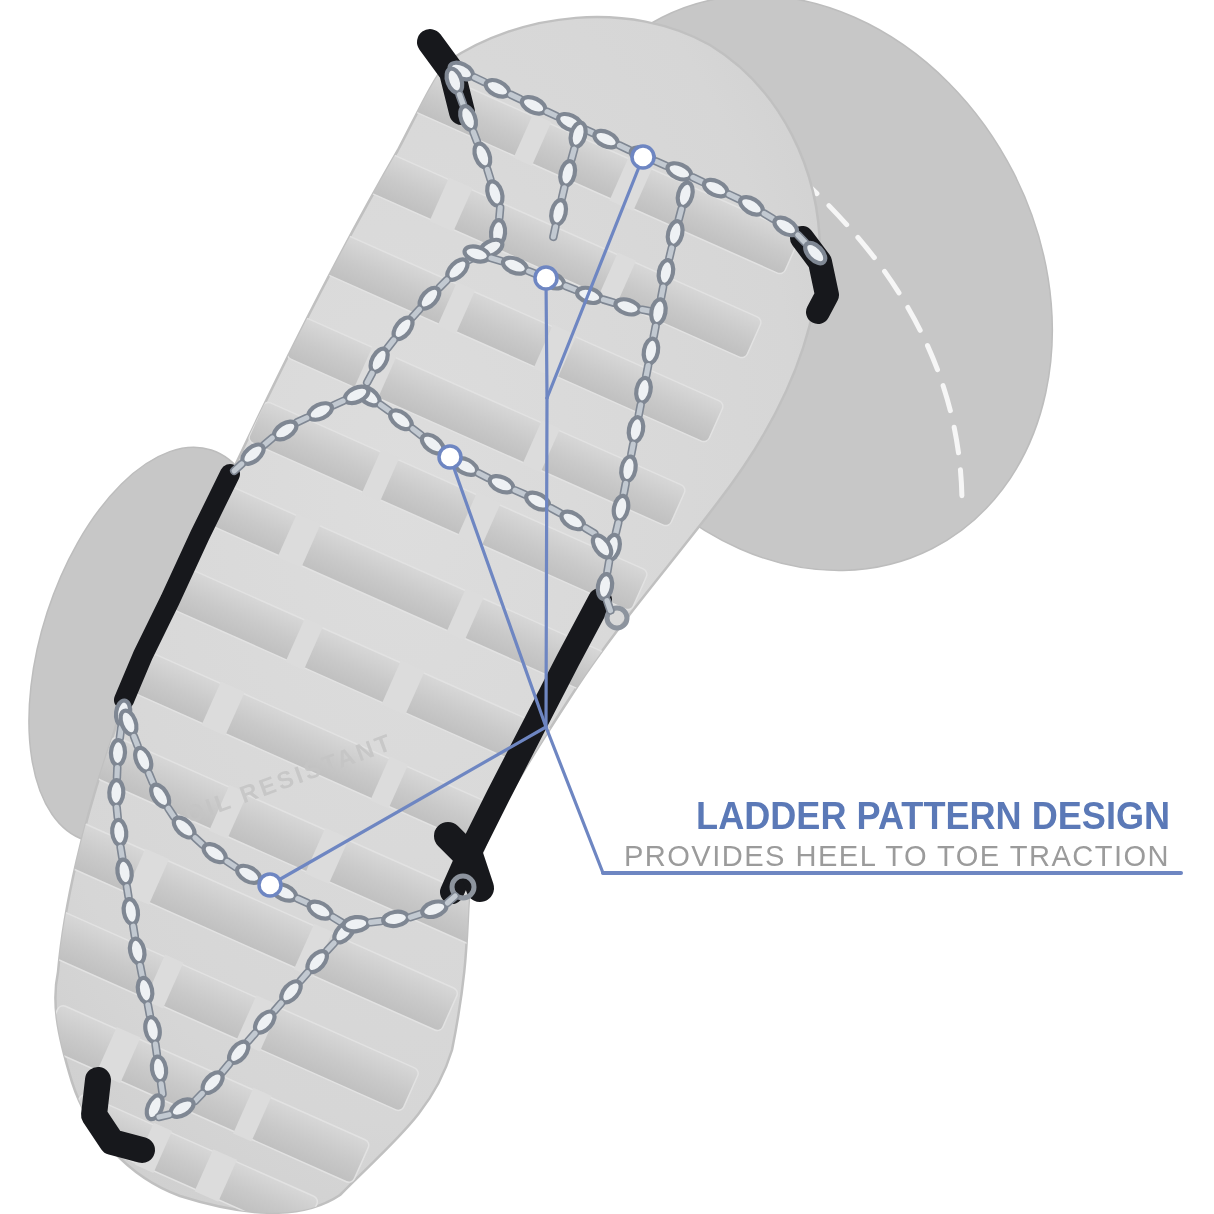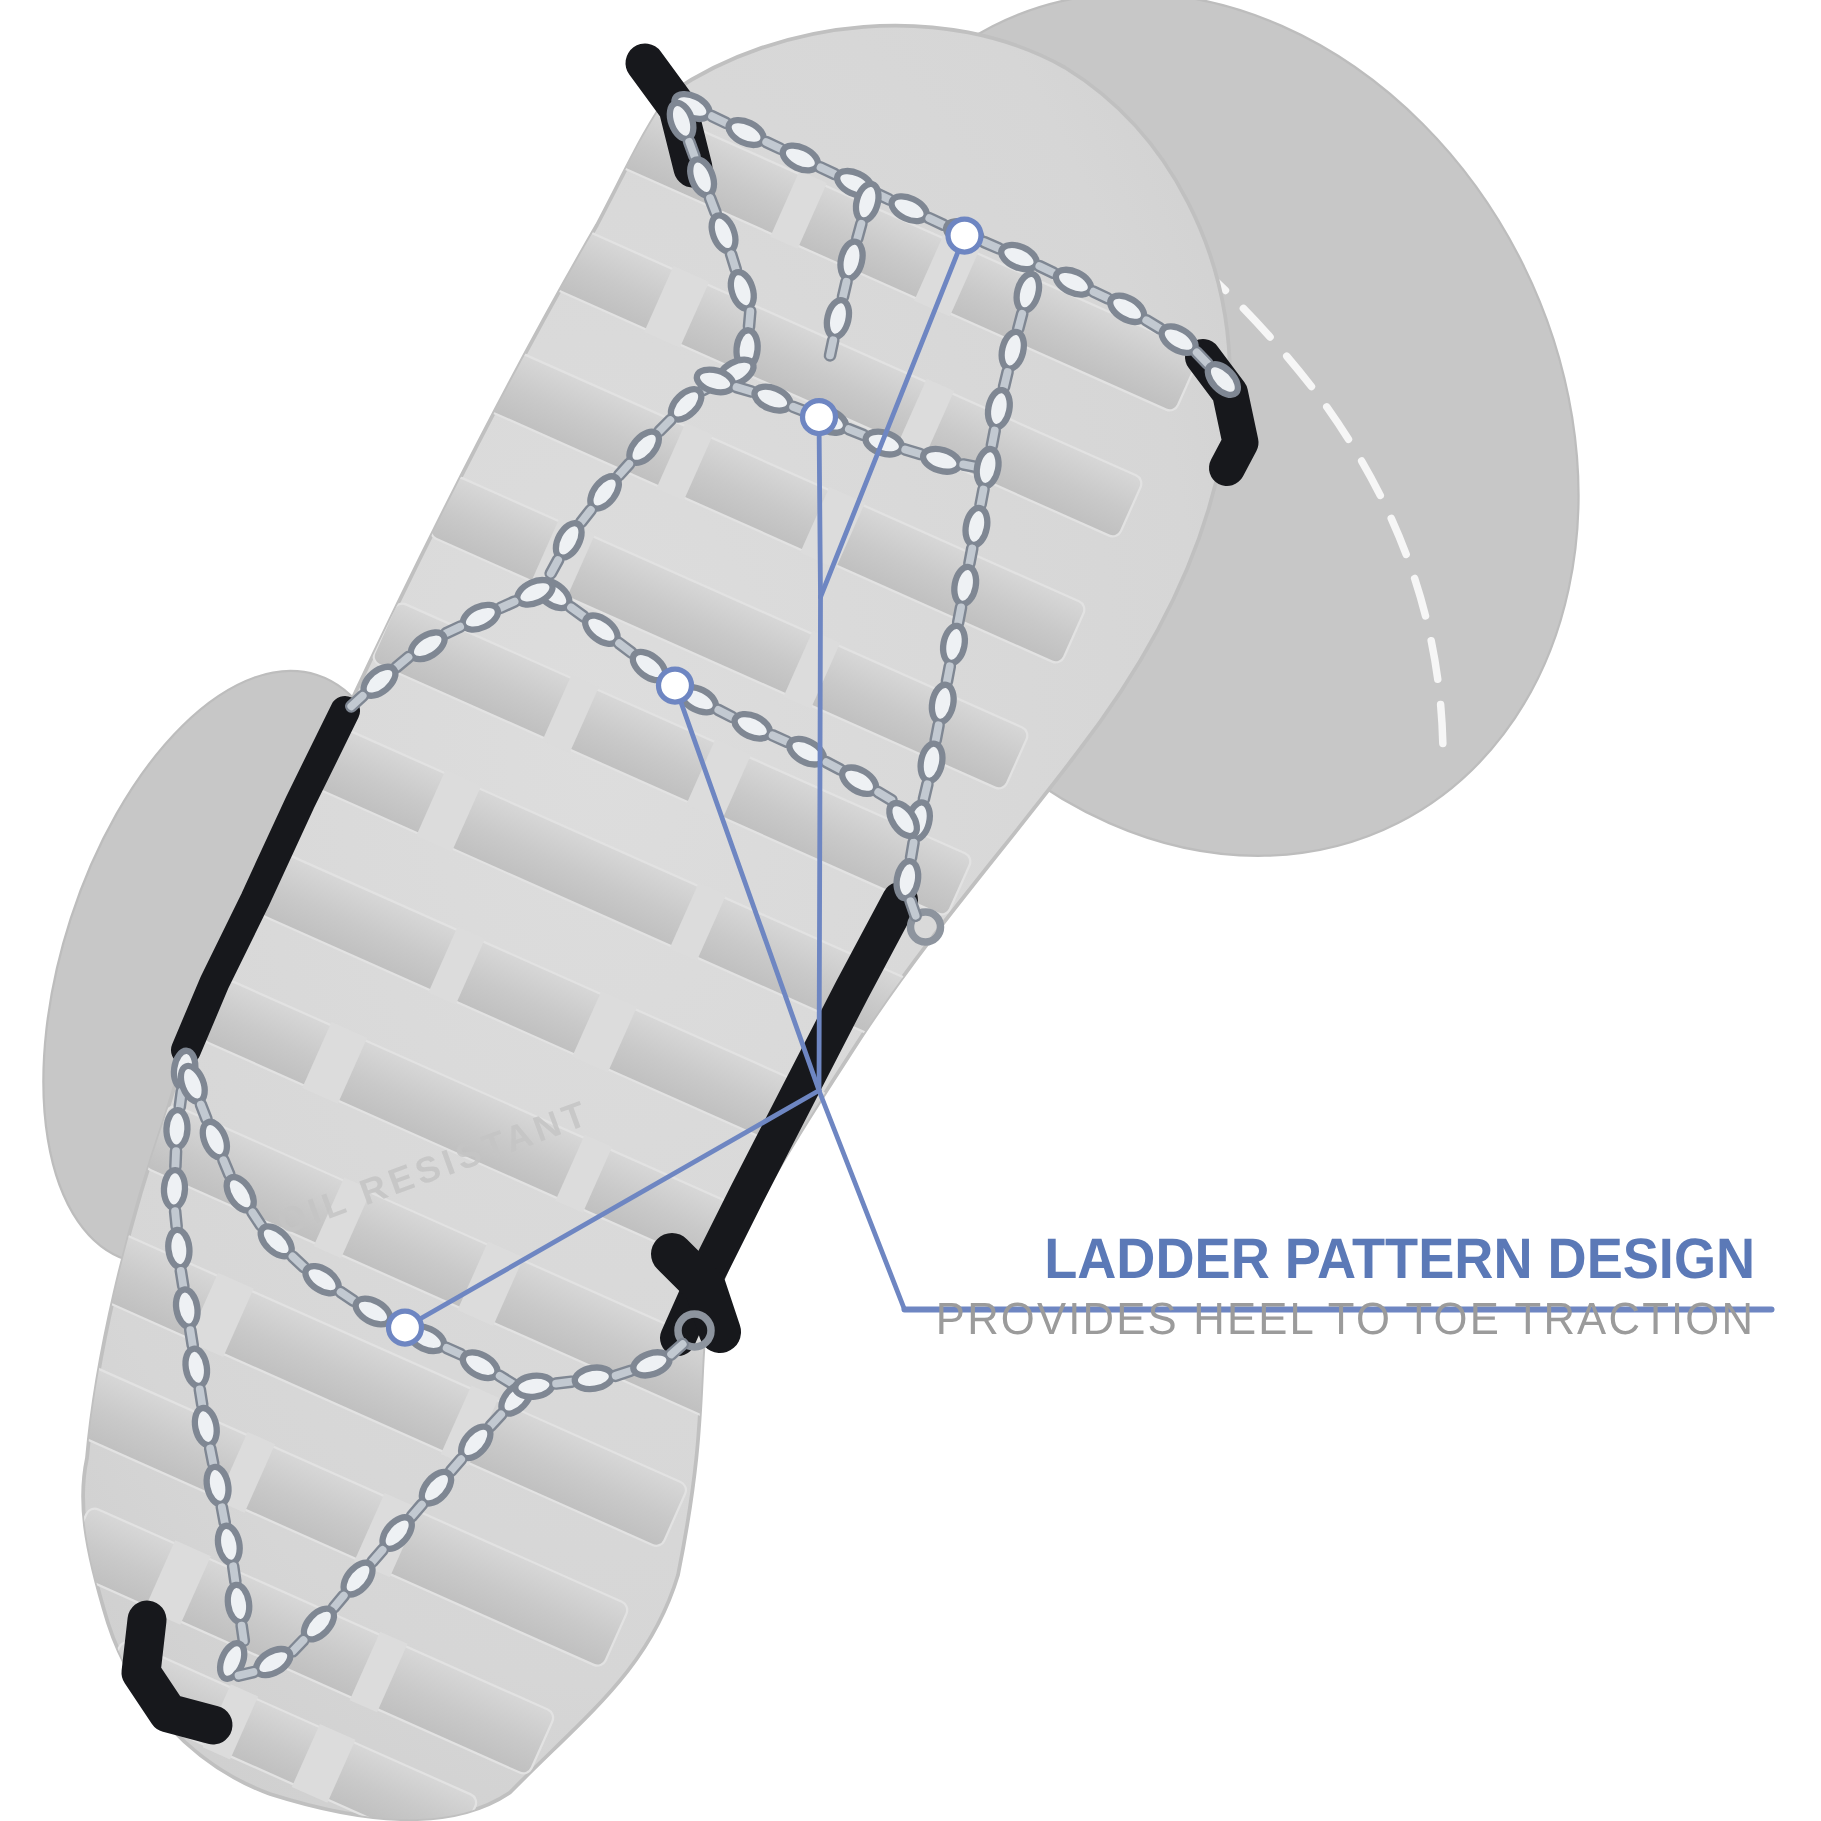--- a/index.html
+++ b/index.html
@@ -1,19 +1,19 @@
 <!DOCTYPE html>
 <html><head>
 <meta charset="utf-8">
 <style>
   html,body{margin:0;padding:0;background:#ffffff;}
   .stage{position:relative;width:1214px;height:1214px;overflow:hidden;
          font-family:"Liberation Sans", sans-serif;background:#ffffff;}
   .stage svg{position:absolute;left:0;top:0;}
-  .callout-text{position:absolute;top:822px;right:44px;text-align:right;}
+  .callout-text{position:absolute;top:798px;right:44px;text-align:right;}
   .callout-title{font-size:38px;font-weight:700;letter-spacing:0px;line-height:36px;
     transform:scaleX(0.95);transform-origin:100% 50%;white-space:nowrap;}
   .callout-sub{font-size:30px;font-weight:400;letter-spacing:1.5px;margin-top:5px;
     transform:scaleX(0.97);transform-origin:100% 50%;white-space:nowrap;}
 </style>
 </head>
 <body>
 
 <div class="stage">
   <svg id="scene-svg" width="1214" height="1214" viewBox="0 0 1214 1214">

